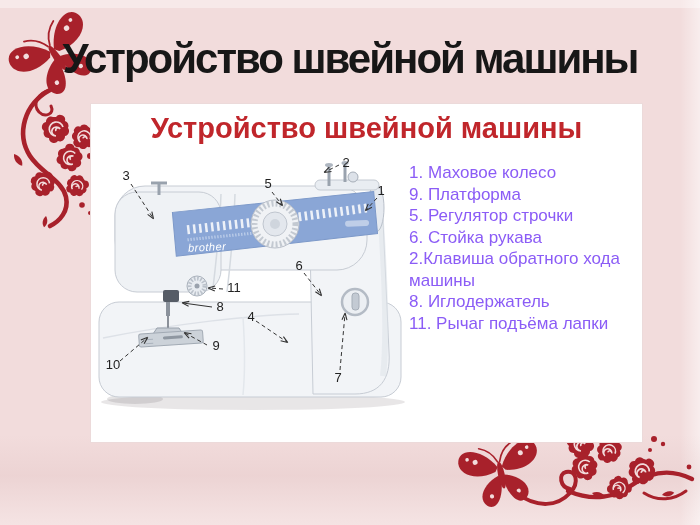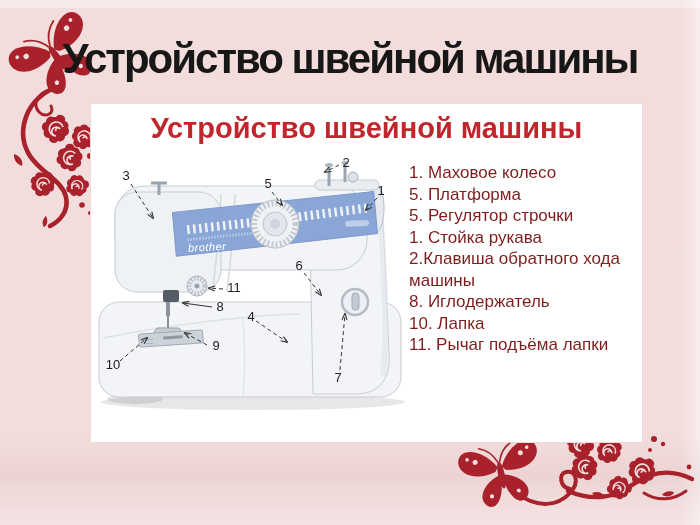--- a/index.html
+++ b/index.html
@@ -27,21 +27,21 @@
     background:#ffffff; border:1px solid #ecdada; box-sizing:border-box;
   }
   .panel-title{
     position:absolute; top:8px; left:0; width:100%; margin:0;
     text-align:center; font-size:29px; font-weight:bold;
     color:#c0262b; letter-spacing:0px;
   }
   .machine-wrap{position:absolute; left:2px; top:48px; width:322px; height:292px;}
   .parts-list{
     position:absolute; left:318px; top:58px; width:212px;
-    font-size:17px; line-height:21.5px; color:#7f1d1d;
+    font-size:17px; line-height:21.5px; color:#8b5cf6;
   }
   .parts-list .part{margin:0; padding:0;}
 
   .deco{position:absolute; pointer-events:none;}
   .deco.tl{left:6px; top:8px;}
   .deco.br{right:2px; bottom:2px;}
 
   svg text.callout{
     font-family:"Liberation Sans", sans-serif;
     font-size:13px; fill:#222;
@@ -230,23 +230,22 @@
           <text class="callout" x="127" y="159">8</text>
           <text class="callout" x="123" y="198">9</text>
           <text class="callout" x="20" y="217">10</text>
           <text class="callout" x="141" y="140">11</text>
         </g>
       </svg>
     </div>
 
     <div class="parts-list">
       <div class="part">1. Маховое колесо</div>
-      <div class="part">5. Платформа</div>
+      <div class="part">9. Платформа</div>
       <div class="part">5. Регулятор строчки</div>
-      <div class="part">1. Стойка рукава</div>
+      <div class="part">6. Стойка рукава</div>
       <div class="part">2.Клавиша обратного хода машины</div>
       <div class="part">8. Иглодержатель</div>
-      <div class="part">10. Лапка</div>
       <div class="part">11. Рычаг подъёма лапки</div>
     </div>
 
   </div>
 </div>
 
 </body></html>

